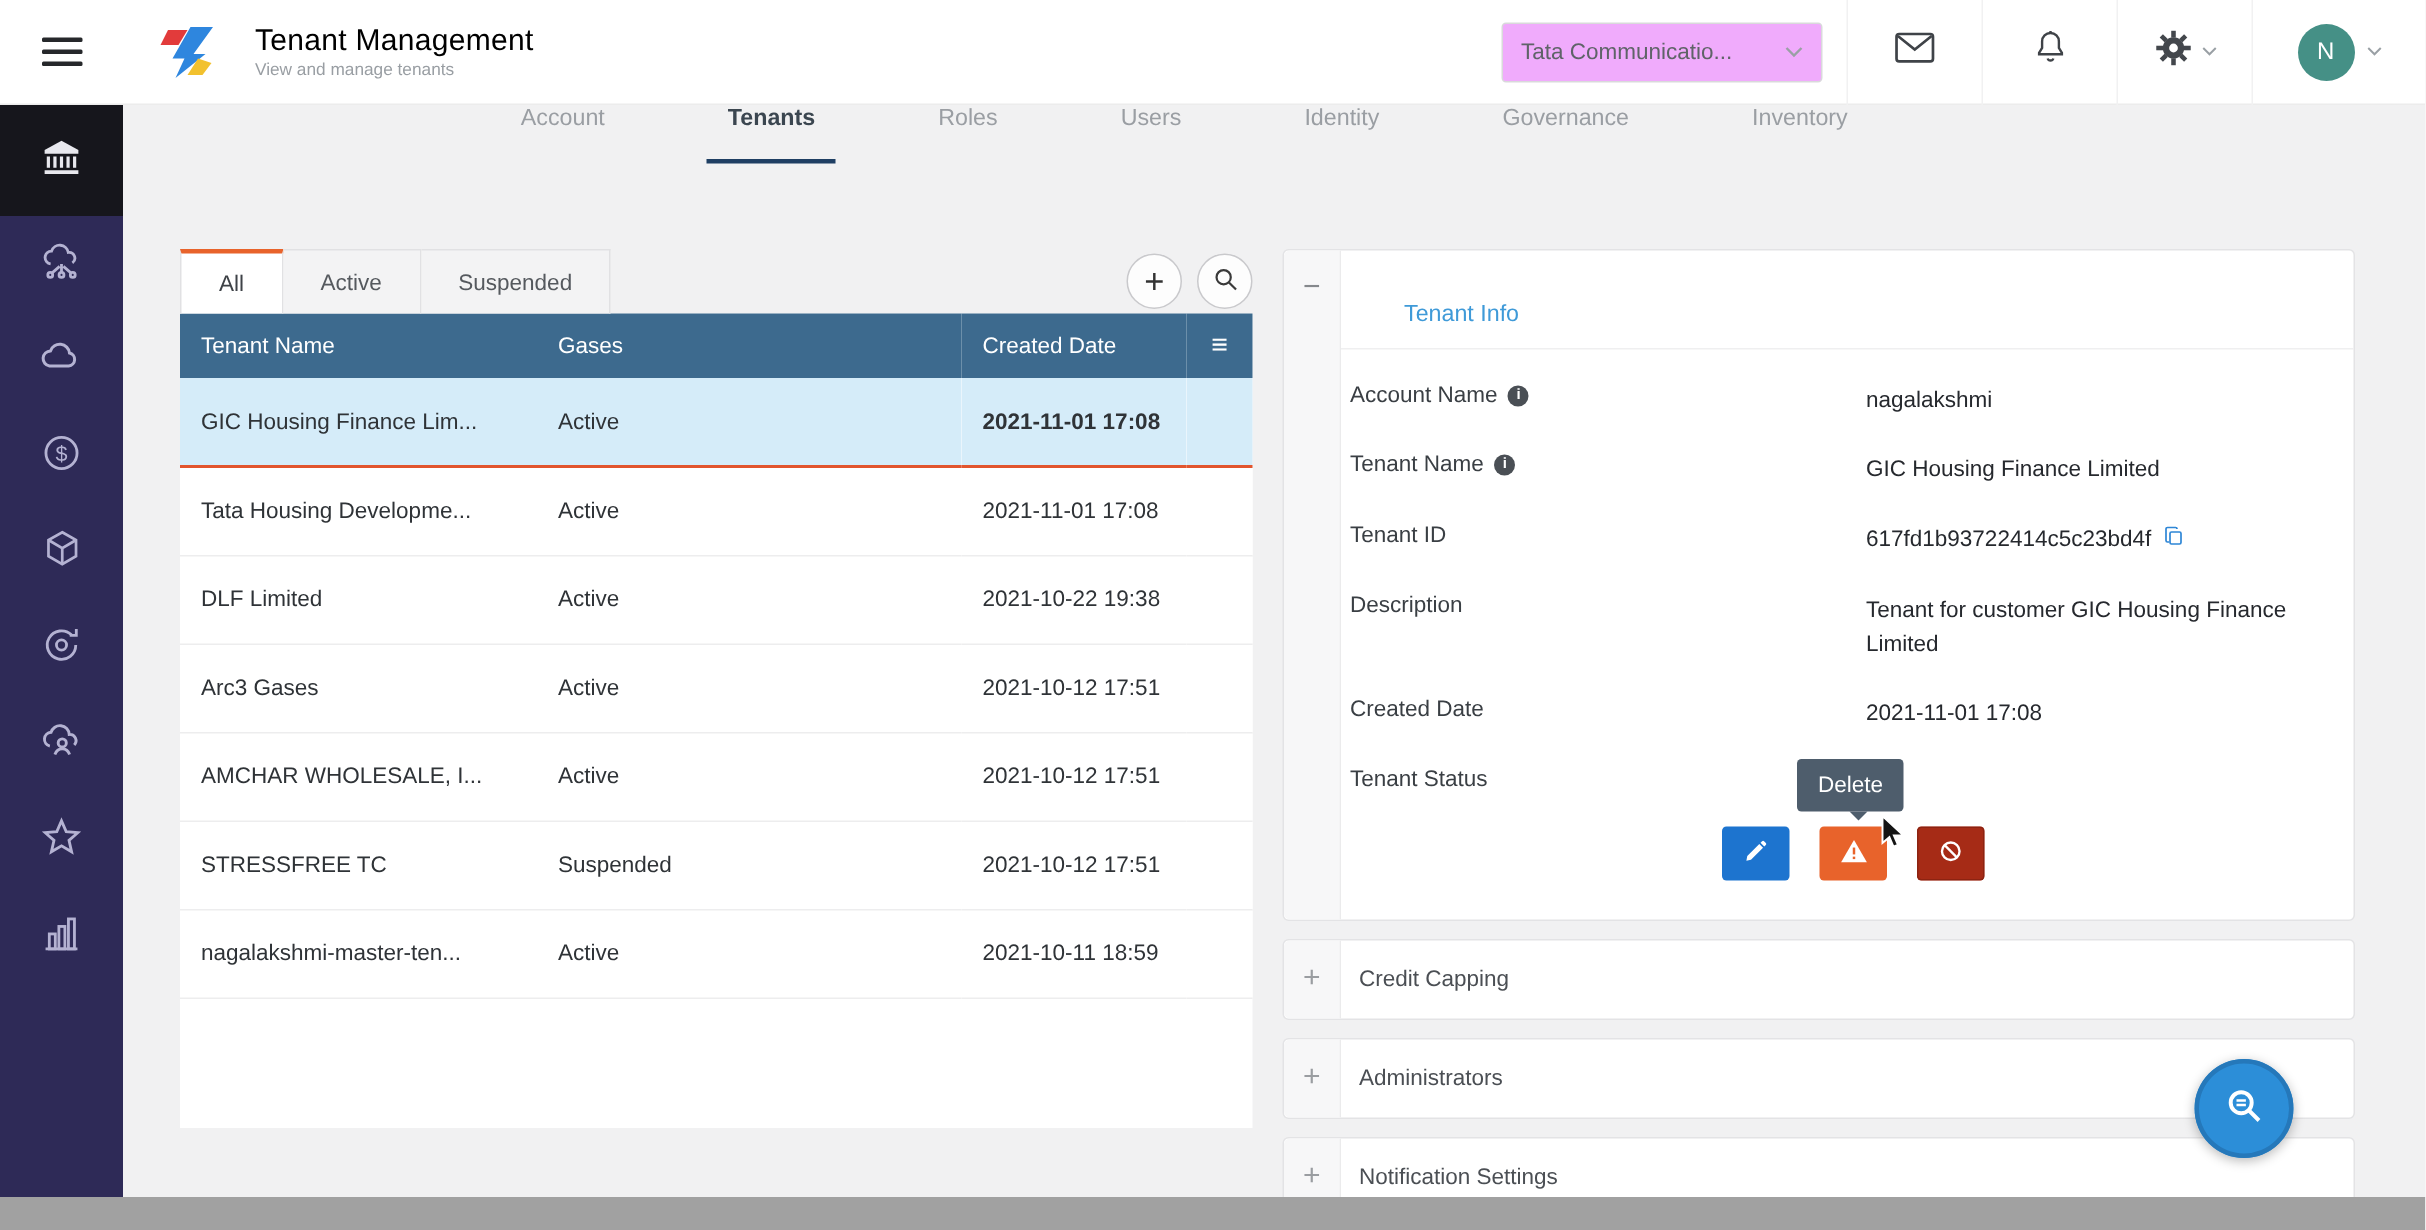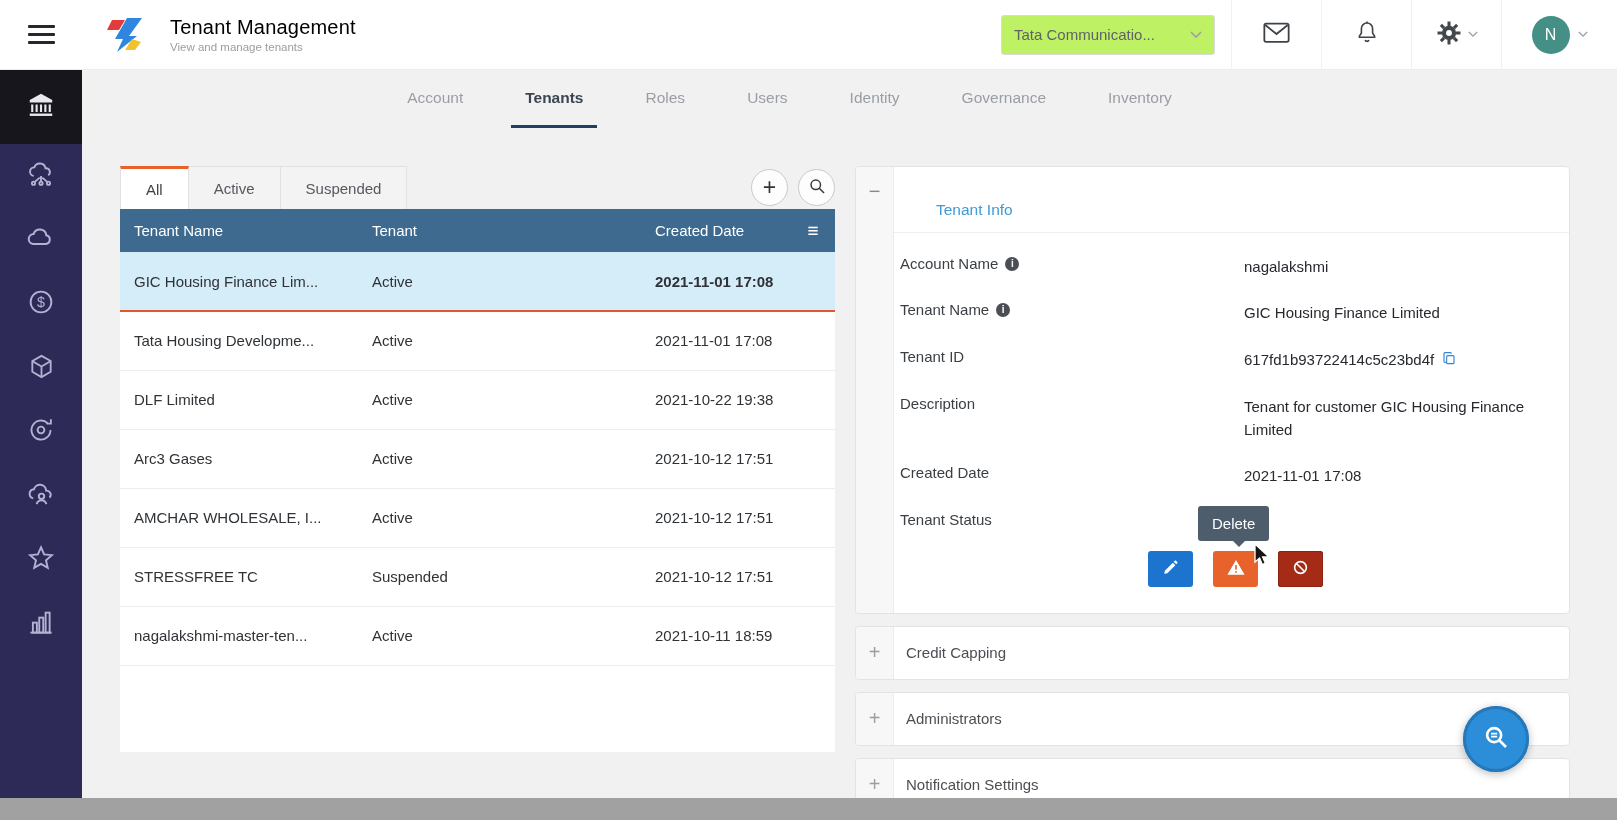--- a/index.html
+++ b/index.html
@@ -10,42 +10,42 @@
   
   .topbar { position: absolute; top:0; left:0; right:0; height:70px; background:#fff;
             border-bottom:1px solid #ececec; display:flex; align-items:center; z-index:6; }
   .hamburger { width:82px; display:flex; flex-direction:column; gap:5px; align-items:center; cursor:pointer; }
   .hamburger span { display:block; width:27px; height:3px; background:#26282b; border-radius:1px; }
   .logo { margin-left:16px; display:flex; align-items:center; }
   .title-block { margin-left:14px; }
   .app-title { font-size:20px; color:#000000; letter-spacing:.2px; }
   .app-subtitle { font-size:11.5px; color:#999ea3; margin-top:2px; }
   .topbar-right { margin-left:auto; display:flex; align-items:center; height:100%; }
-  .org-select { width:214px; height:40px; border:1px solid #d9d9db; border-radius:3px; background:#bef264;
+  .org-select { width:214px; height:40px; border:1px solid #d9d9db; border-radius:3px; background:#f0abfc;
                 display:flex; align-items:center; justify-content:space-between; padding:0 12px;
                 color:#5f6368; font-size:15px; margin-right:16px; cursor:pointer; }
   .top-icon { width:90px; height:70px; display:flex; align-items:center; justify-content:center;
               border-left:1px solid #f1f1f2; cursor:pointer; gap:6px; }
   .avatar-zone { width:116px; height:70px; display:flex; align-items:center; justify-content:center;
                  gap:8px; border-left:1px solid #f1f1f2; cursor:pointer; }
   .avatar { width:38px; height:38px; border-radius:50%; background:#459086; color:#fff;
             display:flex; align-items:center; justify-content:center; font-size:16px; }
   .chev { display:inline-flex; }
 
   
   .sidebar { position:absolute; top:70px; left:0; width:82px; bottom:0; background:#2e2a57;
              display:flex; flex-direction:column; align-items:center; z-index:5; }
   .bank-tile { width:82px; height:74px; background:#16161c; display:flex; align-items:center;
                justify-content:center; cursor:pointer; }
   .side-icon { width:82px; height:64px; display:flex; align-items:center; justify-content:center; cursor:pointer; }
 
   
   .main { position:absolute; top:70px; left:82px; right:0; bottom:0; background:#f1f1f2; overflow:hidden; }
-  .nav-tabs { height:76px; display:flex; justify-content:center; align-items:center;
-              gap:34px; padding-right:120px; padding-bottom:0; }
+  .nav-tabs { height:76px; display:flex; justify-content:center; align-items:flex-start;
+              gap:54px; padding-right:120px; padding-bottom:0; }
   .nav-tab { font-size:15.5px; color:#9a9ea3; padding:0 14px 18px; border-bottom:3px solid transparent; cursor:pointer; }
   .nav-tab.active { color:#3b4650; font-weight:bold; border-bottom-color:#1f3f63; }
 
   .content { display:flex; padding:20px 47px 0 38px; gap:20px; align-items:flex-start; }
 
   
   .list-panel { width:715px; }
   .list-toolbar { display:flex; justify-content:space-between; align-items:center; }
   .filter-tabs { display:flex; align-items:flex-end; }
   .ftab { height:43px; padding:0 25px; display:flex; align-items:center; font-size:15px; color:#55595e;
@@ -308,21 +308,21 @@
         <table>
           <colgroup>
               <col style="width:238px">
               <col style="width:283px">
               <col style="width:150px">
               <col style="width:44px">
             </colgroup>
           <thead>
             <tr>
               <th>Tenant Name</th>
-              <th>Tenant</th>
+              <th>Gases</th>
               <th>Created Date</th>
               <th class="th-menu"><span>≡</span></th>
             </tr>
           </thead>
           <tbody>
             <tr class="selected">
               <td>GIC Housing Finance Lim...</td>
               <td>Active</td>
               <td class="date">2021-11-01 17:08</td>
                 <td></td>

